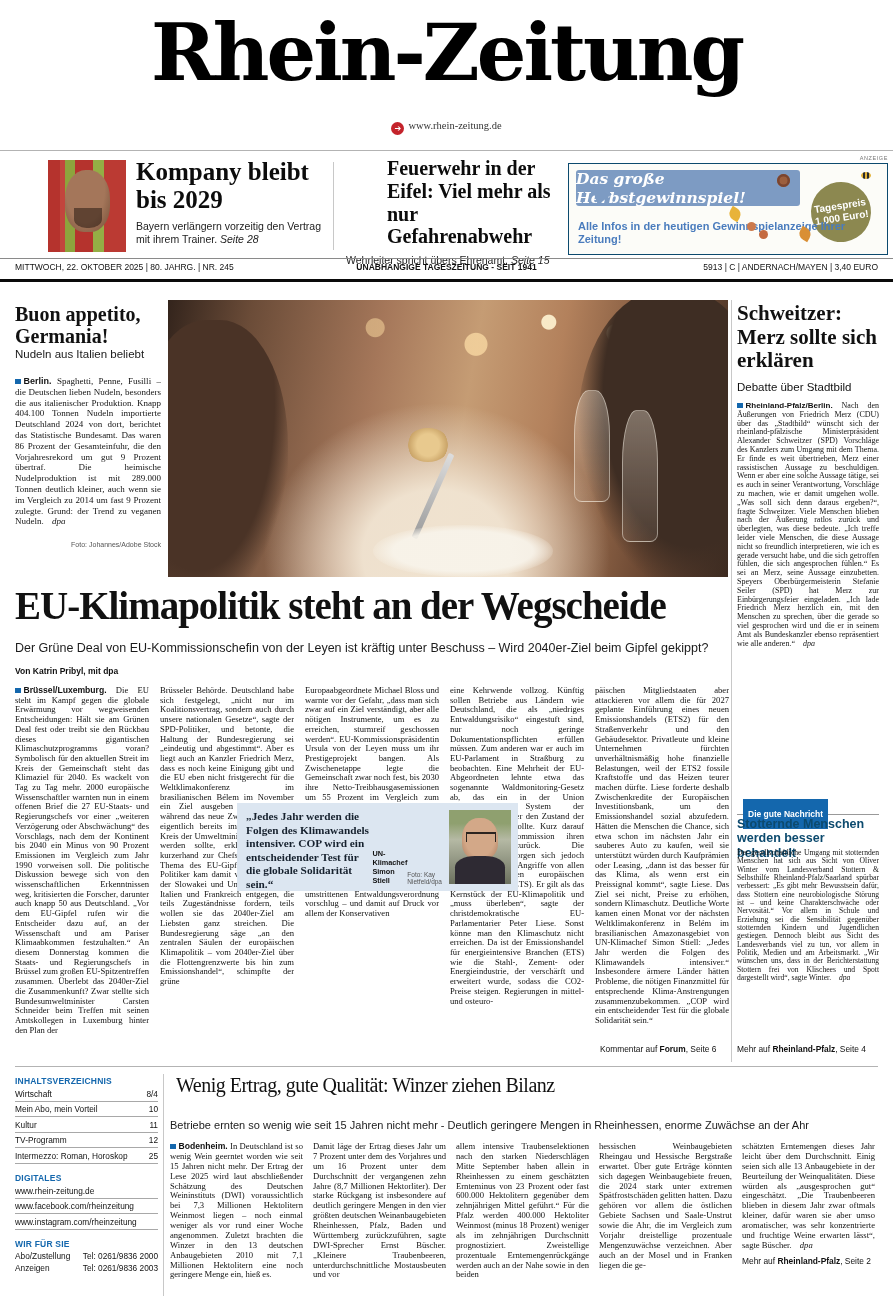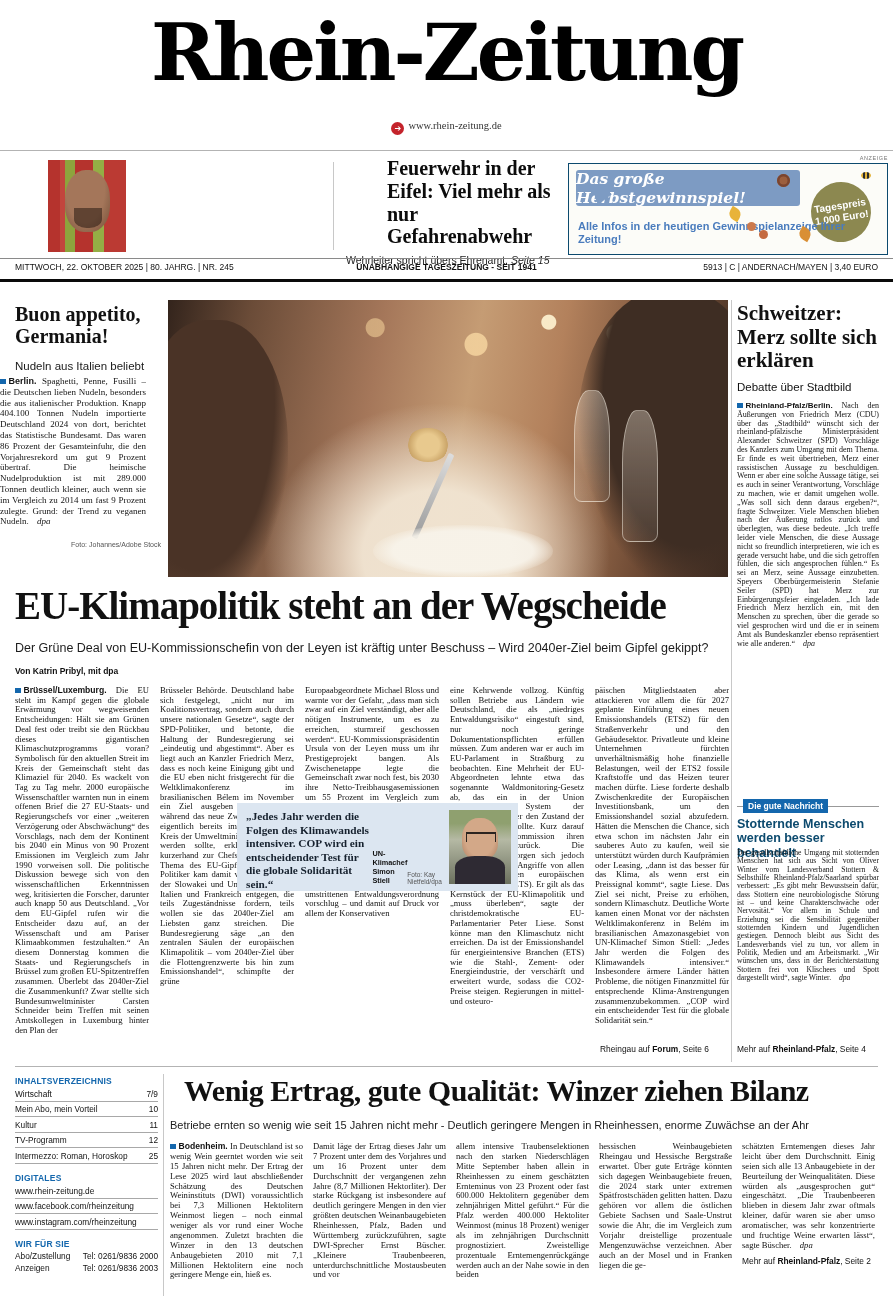--- a/index.html
+++ b/index.html
@@ -61,22 +61,22 @@
   
   .sq{display:inline-block;width:5.5px;height:5.5px;background:#1467ad;margin-right:3px;}
   .city{font-family:"Liberation Sans",sans-serif;font-weight:bold;}
   .btext{text-align:justify;color:#141414;}
   .agency{font-style:italic;margin-left:6px;}
   .credit{color:#555;font-family:"Liberation Sans",sans-serif;}
   .more-line{font-family:"Liberation Sans",sans-serif;font-size:8.4px;color:#111;}
 
   
   .nud-title{left:15px;top:303px;width:150px;font-weight:bold;font-size:20px;line-height:1.1;}
-  .nud-sub{left:15px;top:360px;width:150px;font-family:"Liberation Sans",sans-serif;font-size:11.5px;color:#1a1a1a;}
-  .nud-body{left:0;top:376px;width:146px;height:160px;font-size:9px;line-height:1.2;overflow:hidden;}
+  .nud-sub{left:15px;top:348px;width:150px;font-family:"Liberation Sans",sans-serif;font-size:11.5px;color:#1a1a1a;}
+  .nud-body{left:15px;top:376px;width:146px;height:160px;font-size:9px;line-height:1.2;overflow:hidden;}
   .nud-credit{left:15px;top:541px;width:146px;text-align:right;font-size:7px;}
 
   
   .pasta{left:168px;top:300px;width:560px;height:277px;overflow:hidden;
     background:
       radial-gradient(circle at 80% 12%, rgba(255,236,190,.95) 0 9px, rgba(255,236,190,0) 10px),
       radial-gradient(circle at 88% 30%, rgba(255,215,150,.85) 0 13px, rgba(255,215,150,0) 14px),
       radial-gradient(circle at 68% 8%, rgba(255,244,210,.9) 0 7px, rgba(255,244,210,0) 8px),
       radial-gradient(circle at 55% 16%, rgba(252,220,165,.75) 0 11px, rgba(252,220,165,0) 12px),
       radial-gradient(circle at 37% 10%, rgba(240,205,150,.6) 0 9px, rgba(240,205,150,0) 10px),
@@ -100,21 +100,21 @@
   
   .schw-title{left:737px;top:302px;width:145px;font-weight:bold;font-size:21px;line-height:1.12;}
   .schw-sub{left:737px;top:381px;width:145px;font-family:"Liberation Sans",sans-serif;font-size:11.5px;}
   .schw-body{left:737px;top:402px;width:142px;height:372px;font-size:8px;line-height:1.1;overflow:hidden;}
 
   
   .badge-row{left:737px;top:799px;width:142px;display:flex;align-items:center;}
   .badge-row::before{content:"";width:6px;height:1px;background:#999;}
   .badge-row::after{content:"";flex:1;height:1px;background:#999;}
   .badge{background:#1467ad;color:#fff;font-family:"Liberation Sans",sans-serif;font-weight:bold;
-      font-size:8.5px;padding:2px 5px;}
+      font-size:8.5px;padding:10px 5px;}
   .gn-title{left:737px;top:817px;width:145px;font-family:"Liberation Sans",sans-serif;font-weight:bold;
       font-size:12.5px;line-height:1.15;color:#0c4a6e;}
   .gn-body{left:737px;top:849px;width:142px;height:190px;font-size:7.6px;line-height:1.1;overflow:hidden;}
   .gn-more{left:737px;top:1044px;width:142px;}
 
   
   .eu-head{left:15px;top:583px;width:715px;font-weight:bold;font-size:39px;letter-spacing:-1px;white-space:nowrap;}
   .eu-sub{left:15px;top:641px;width:715px;font-family:"Liberation Sans",sans-serif;font-size:12.5px;color:#1c1c1c;}
   .eu-byline{left:15px;top:666px;width:200px;font-family:"Liberation Sans",sans-serif;font-weight:bold;font-size:8.5px;}
   .eu-cols{left:15px;top:686px;width:715px;height:374px;display:flex;gap:11px;}
@@ -150,39 +150,43 @@
   .bc-num-top{position:absolute;left:62px;top:-3px;font-family:"DejaVu Sans Mono",monospace;
       font-size:8px;letter-spacing:2px;}
   .ean-bars{position:absolute;left:0;top:8px;width:58px;height:26px;
       background:repeating-linear-gradient(90deg,#000 0 1.5px,#fff 1.5px 3px,#000 3px 4px,#fff 4px 6.5px,#000 6.5px 8px,#fff 8px 10px);}
   .addon-bars{position:absolute;left:64px;top:8px;width:32px;height:22px;
       background:repeating-linear-gradient(90deg,#000 0 1px,#fff 1px 3.5px,#000 3.5px 5px,#fff 5px 6.5px);}
   .bc-num-bot{position:absolute;left:0;top:35px;font-family:"DejaVu Sans Mono",monospace;
       font-size:8px;letter-spacing:1.5px;}
 
   
-  .wz-head{left:184px;top:1074px;width:710px;font-weight:bold;font-size:30px;letter-spacing:-.5px;white-space:nowrap;}
+  .wz-head{left:176px;top:1074px;width:710px;font-weight:normal;font-size:20px;letter-spacing:-.5px;white-space:nowrap;}
   .wz-sub{left:170px;top:1119px;width:710px;font-family:"Liberation Sans",sans-serif;font-size:11px;color:#1c1c1c;}
   .wz-cols{left:170px;top:1142px;width:708px;height:154px;display:flex;gap:10px;}
   .wcol{width:133px;font-size:8.6px;line-height:1.15;text-align:justify;overflow:hidden;}
 </style>
 </head>
 <body>
 
 <div class="page">
 
   <div class="abs mast-url">
     <span class="url-icon">➔</span><span>www.rhein-zeitung.de</span>
   </div>
   <div class="abs mast-title">Rhein-Zeitung</div>
   <div class="hr" style="left:0;top:150px;width:893px;"></div>
 
   <div class="abs kompany-photo">
     <div class="kompany-head"></div>
     <div class="kompany-beard"></div>
+  </div>
+  <div class="abs" style="left:136px;top:158px;width:196px;">
+    <div class="teaser-title">Kompany bleibt bis 2029</div>
+    <div class="teaser-sub"><span>Bayern verlängern vorzeitig den Vertrag mit ihrem Trainer.</span> <i>Seite 28</i></div>
   </div>
   <div class="vr" style="left:333px;top:162px;height:88px;"></div>
 
   <div class="abs" style="left:346px;top:157px;width:208px;">
     <div class="fw-title">Feuerwehr in der Eifel: Viel mehr als nur Gefahrenabwehr</div>
     <div class="teaser-sub"><span>Wehrleiter spricht übers Ehrenamt.</span> <i>Seite 15</i></div>
   </div>
 
   <div class="abs ad-label">ANZEIGE</div>
   <div class="abs ad-box">
@@ -266,30 +270,30 @@
         <span class="quote-attr">UN-Klimachef Simon Stiell</span>
         <span class="quote-credit credit">Foto: Kay Nietfeld/dpa</span>
       </div>
     </div>
     <div class="stiell">
       <div class="stiell-head"></div>
       <div class="stiell-glasses"></div>
       <div class="stiell-suit"></div>
     </div>
   </div>
-  <div class="abs kommentar more-line"><span>Rheingau auf </span><b>Forum</b><span>, Seite 6</span></div>
+  <div class="abs kommentar more-line"><span>Kommentar auf </span><b>Forum</b><span>, Seite 6</span></div>
 
   <div class="hr" style="left:15px;top:1066px;width:863px;"></div>
   <div class="vr" style="left:163px;top:1074px;height:222px;"></div>
 
   <div class="abs idx-block" style="top:1076px;">
     <div class="idx-head">INHALTSVERZEICHNIS</div>
     <div class="idx-row">
         <span>Wirtschaft</span>
-        <span>7/9</span>
+        <span>8/4</span>
       </div>
     <div class="idx-row">
         <span>Mein Abo, mein Vorteil</span>
         <span>10</span>
       </div>
     <div class="idx-row">
         <span>Kultur</span>
         <span>11</span>
       </div>
     <div class="idx-row">

